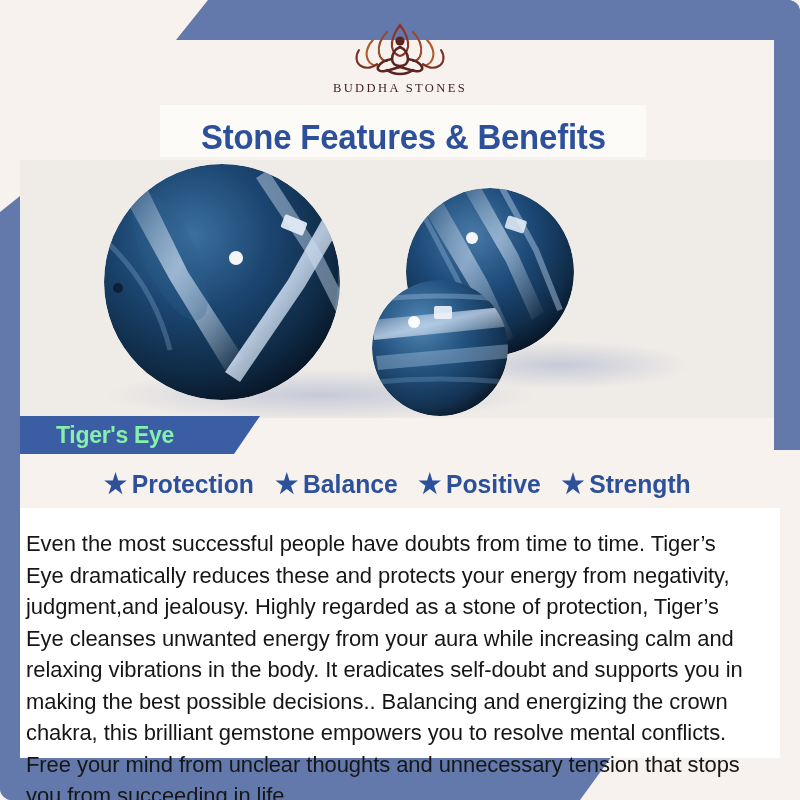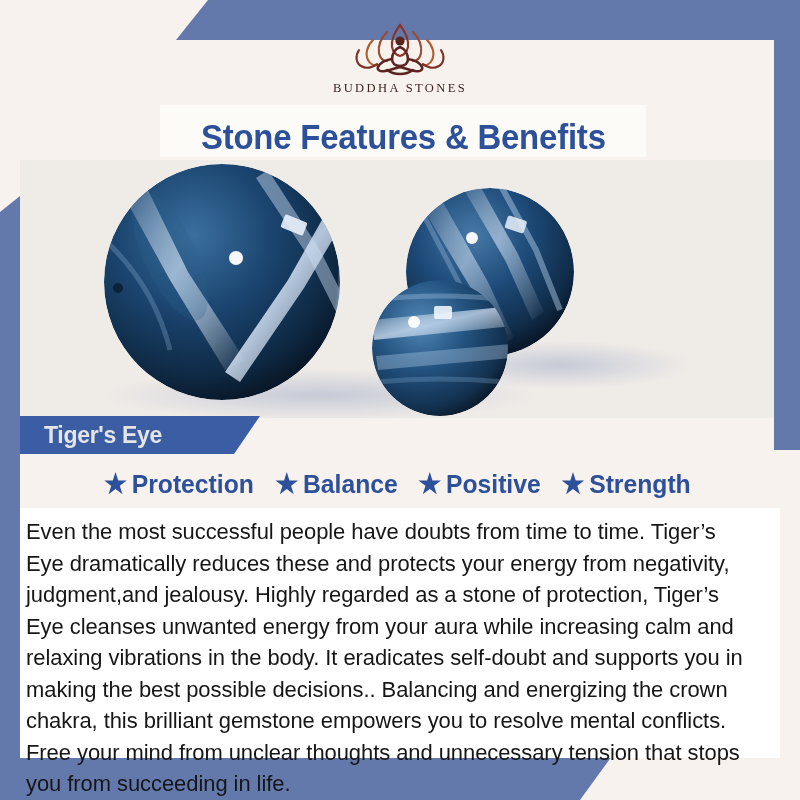--- a/index.html
+++ b/index.html
@@ -2,21 +2,21 @@
 <html><head>
 <meta charset="utf-8">
 <style>
   html,body{margin:0;padding:0;}
   body{
     width:800px;height:800px;overflow:hidden;
     font-family:"Liberation Sans",sans-serif;
     background:#f6f1ed;
     position:relative;
   }
-  #page{position:absolute;inset:0;width:800px;height:800px;overflow:hidden;background:#f7f2ee;}
+  #page{position:absolute;inset:0;width:800px;height:800px;overflow:hidden;background:#f7f2ee;border-radius:12px;}
 
   
   .frame-top{
     position:absolute;left:0;top:0;width:800px;height:40px;
     background:#6379ac;
     clip-path:polygon(208px 0, 800px 0, 800px 40px, 176px 40px);
   }
   .frame-right{
     position:absolute;right:0;top:0;width:26px;height:450px;
     background:#6379ac;
@@ -66,23 +66,23 @@
   .hero svg{display:block;width:100%;height:100%;}
 
   
   .ribbon{
     position:absolute;left:20px;top:416px;width:240px;height:38px;
     background:#3a5da4;
     clip-path:polygon(0 0, 240px 0, 214px 38px, 0 38px);
     display:flex;align-items:center;
   }
   .ribbon-text{
-    margin-left:24px;
+    margin-left:36px;
     font-family:"Liberation Sans",sans-serif;
-    font-size:23px;font-weight:bold;color:#e5e5e5;letter-spacing:-0.3px;
+    font-size:23px;font-weight:bold;color:#86efac;letter-spacing:-0.3px;
     white-space:nowrap;
   }
 
   
   .benefits{
     position:absolute;left:20px;top:462px;width:754px;height:44px;
     display:flex;align-items:center;justify-content:center;gap:0px;
   }
   .benefit{
     display:flex;align-items:center;
@@ -91,21 +91,21 @@
     white-space:nowrap;
     transform:scaleX(0.95);
   }
   .benefit .star{font-size:27px;line-height:1;margin-right:5px;}
   .benefit + .benefit{margin-left:14px;}
 
   
   .body-panel{
     position:absolute;left:20px;top:508px;width:760px;height:250px;
     background:#ffffff;
-    padding:8px 10px 0 6px;
+    padding:20px 10px 0 6px;
     box-sizing:border-box;
   }
   .body-text{
     font-family:"Liberation Sans Narrow","Liberation Sans",sans-serif;
     font-size:22.4px;line-height:31.5px;color:#161616;
     letter-spacing:-0.05px;
     margin:0;
     transform:scaleX(0.98);transform-origin:left top;
   }
 </style>

